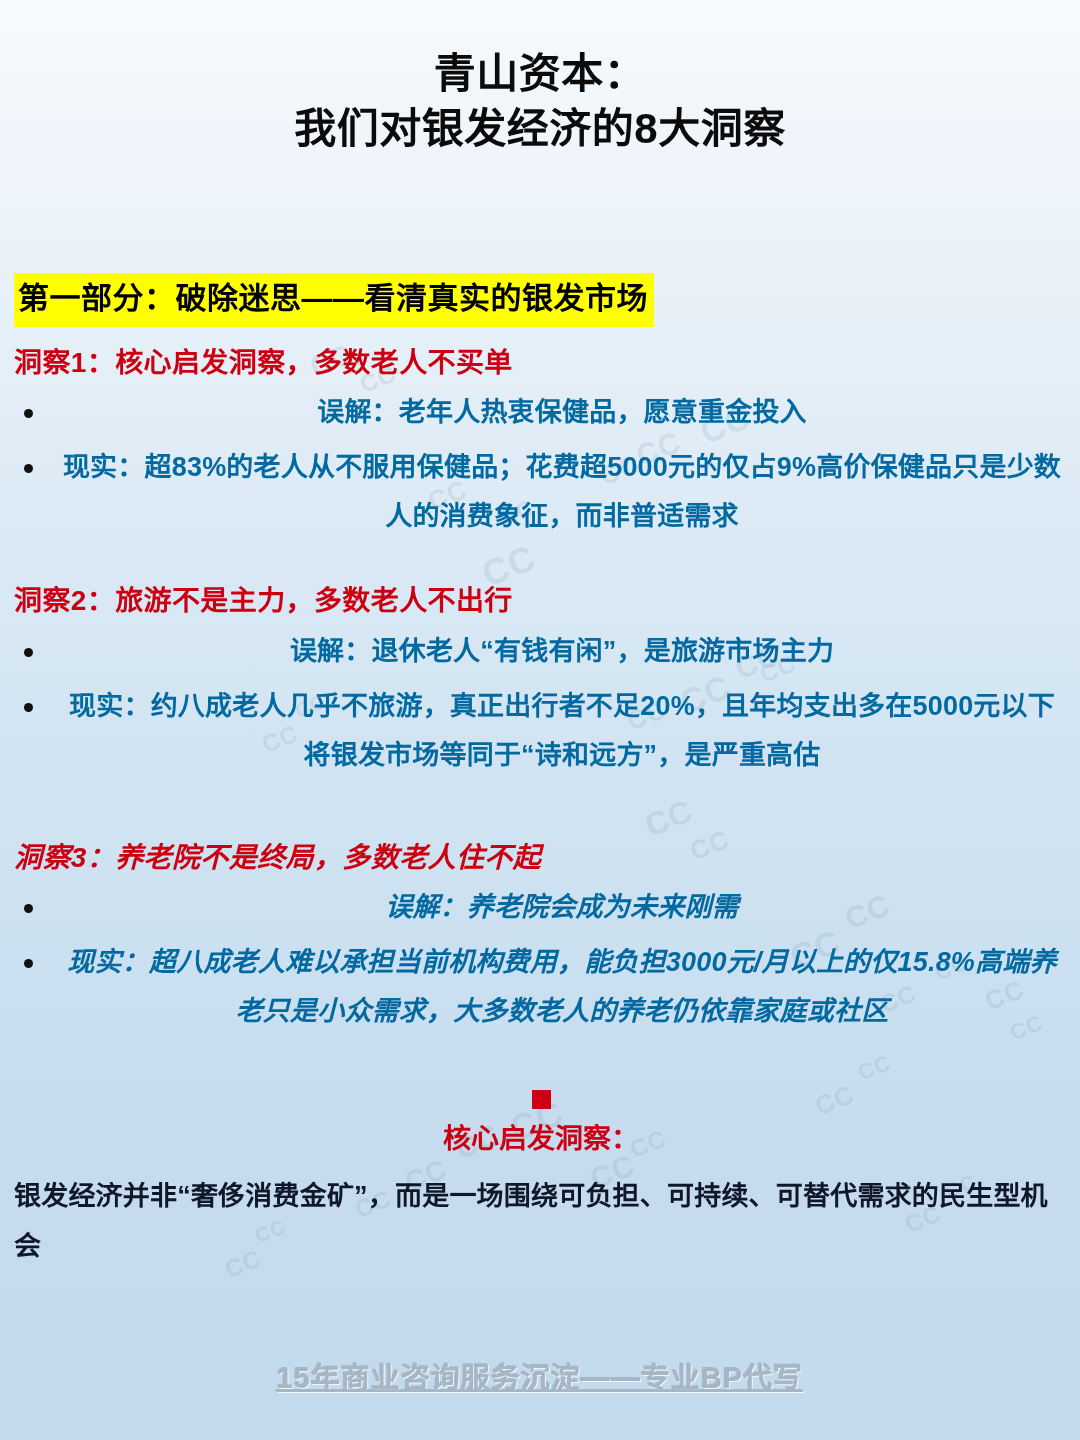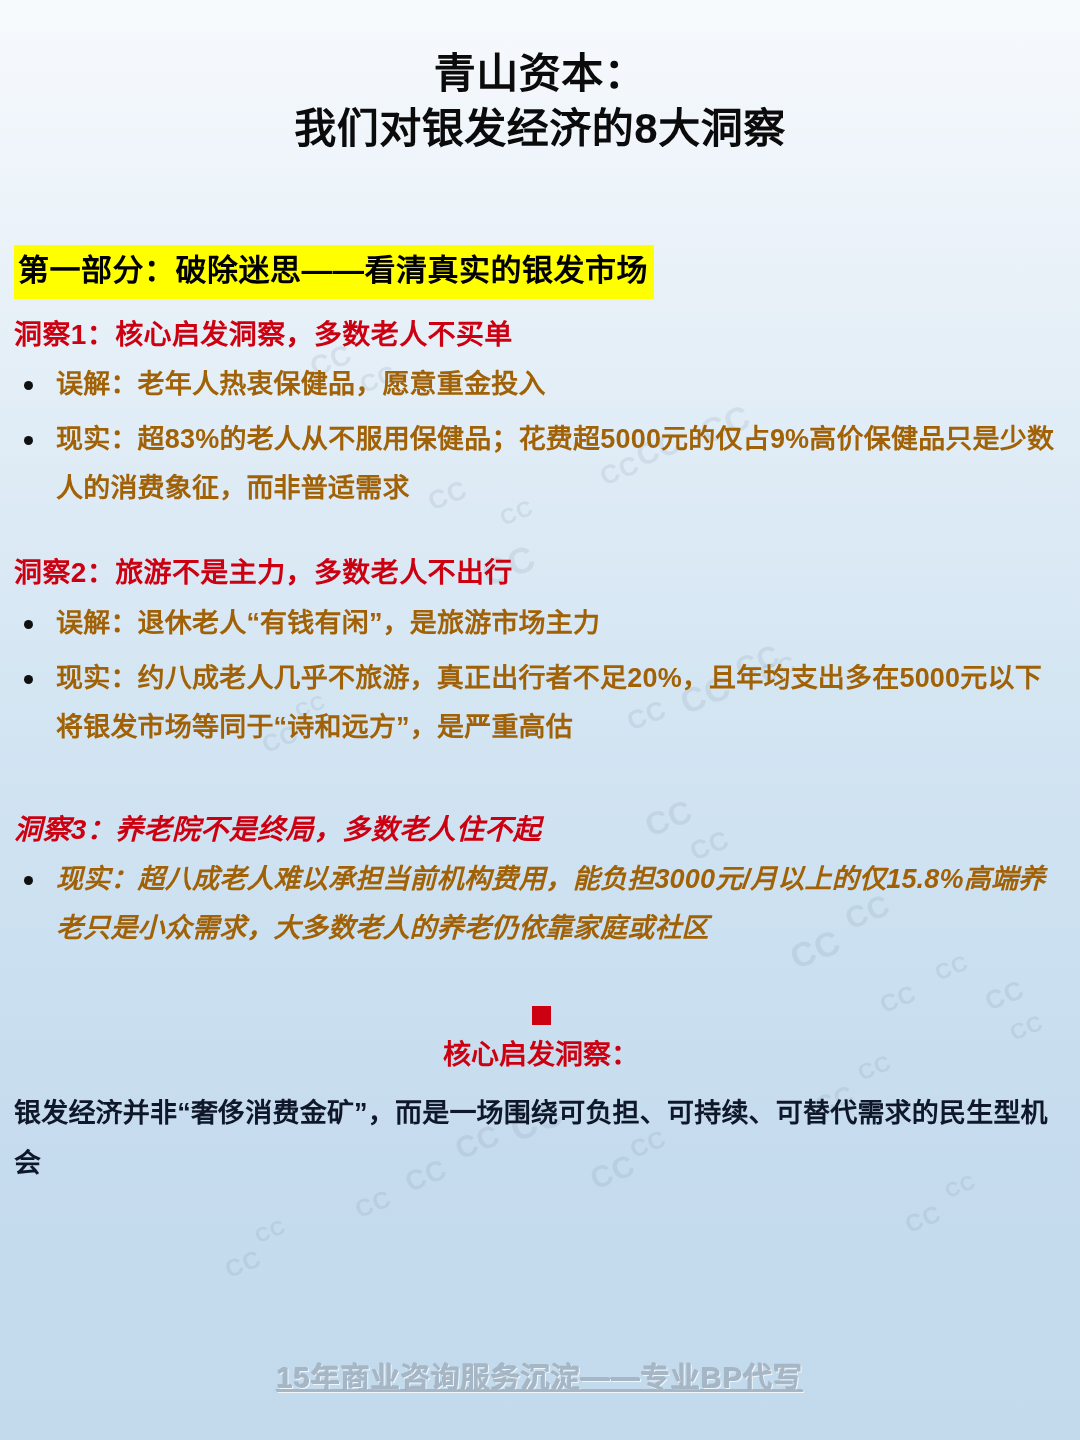--- a/index.html
+++ b/index.html
@@ -72,20 +72,21 @@
   }
   .section-banner {
     display: inline-block;
     background: #ffff00;
     color: #000000;
     font-size: 31px;
     font-weight: 700;
     line-height: 1.45;
     padding: 4px 6px 5px 4px;
     letter-spacing: 0.5px;
+    margin-top: 28px;
   }
 
   
   .insight {
     padding-left: 2px;
   }
   .insight-heading {
     color: #cc0011;
     font-size: 28px;
     font-weight: 700;
@@ -96,24 +97,25 @@
 
   .bullet-list {
     list-style: none;
     margin-top: 6px;
   }
   .bullet-item {
     position: relative;
     padding-left: 42px;
     font-size: 27px;
     font-weight: 700;
-    color: #a16207;
+    color: #0369a1;
     line-height: 1.82;
     margin-top: 6px;
     letter-spacing: 0.2px;
+    text-align: center;
   }
   .bullet-item::before {
     content: "";
     position: absolute;
     left: 10px;
     top: 21px;
     width: 9px;
     height: 9px;
     border-radius: 50%;
     background: #101010;
@@ -238,20 +240,21 @@
     <div class="insight-heading">洞察2：旅游不是主力，多数老人不出行</div>
     <ul class="bullet-list">
       <li class="bullet-item">误解：退休老人“有钱有闲”，是旅游市场主力</li>
       <li class="bullet-item">现实：约八成老人几乎不旅游，真正出行者不足20%，且年均支出多在5000元以下将银发市场等同于“诗和远方”，是严重高估</li>
     </ul>
   </div>
 
   <div class="insight gap-3">
     <div class="insight-heading">洞察3：养老院不是终局，多数老人住不起</div>
     <ul class="bullet-list">
+      <li class="bullet-item">误解：养老院会成为未来刚需</li>
       <li class="bullet-item">现实：超八成老人难以承担当前机构费用，能负担3000元/月以上的仅15.8%高端养老只是小众需求，大多数老人的养老仍依靠家庭或社区</li>
     </ul>
   </div>
 
   <div class="core-block">
     <div class="core-heading">
       <span class="core-square"></span>
       <span>核心启发洞察：</span>
     </div>
     <div class="core-body">银发经济并非“奢侈消费金矿”，而是一场围绕可负担、可持续、可替代需求的民生型机会</div>

